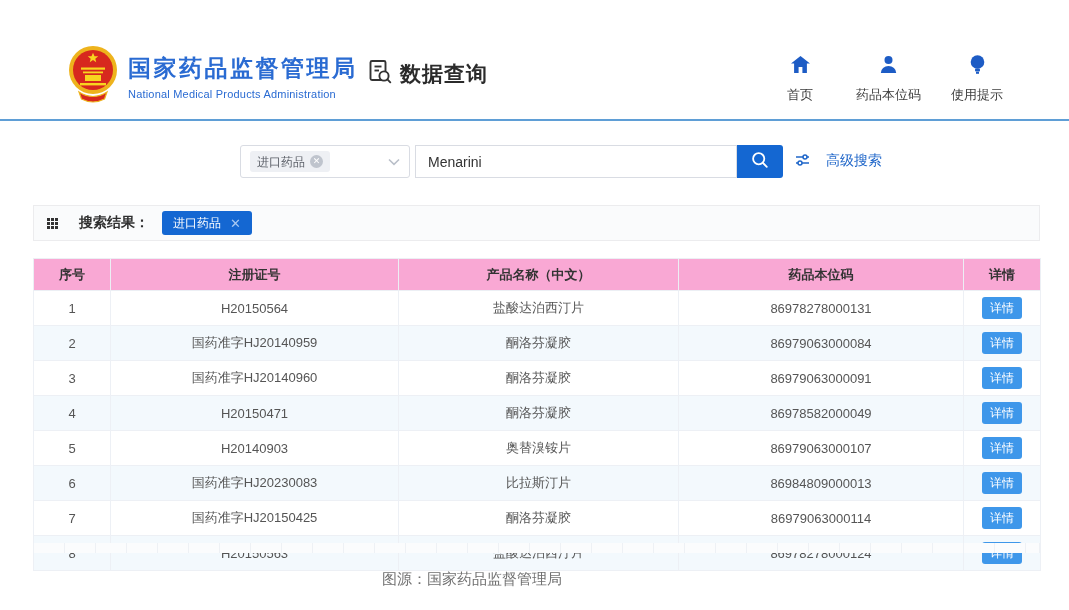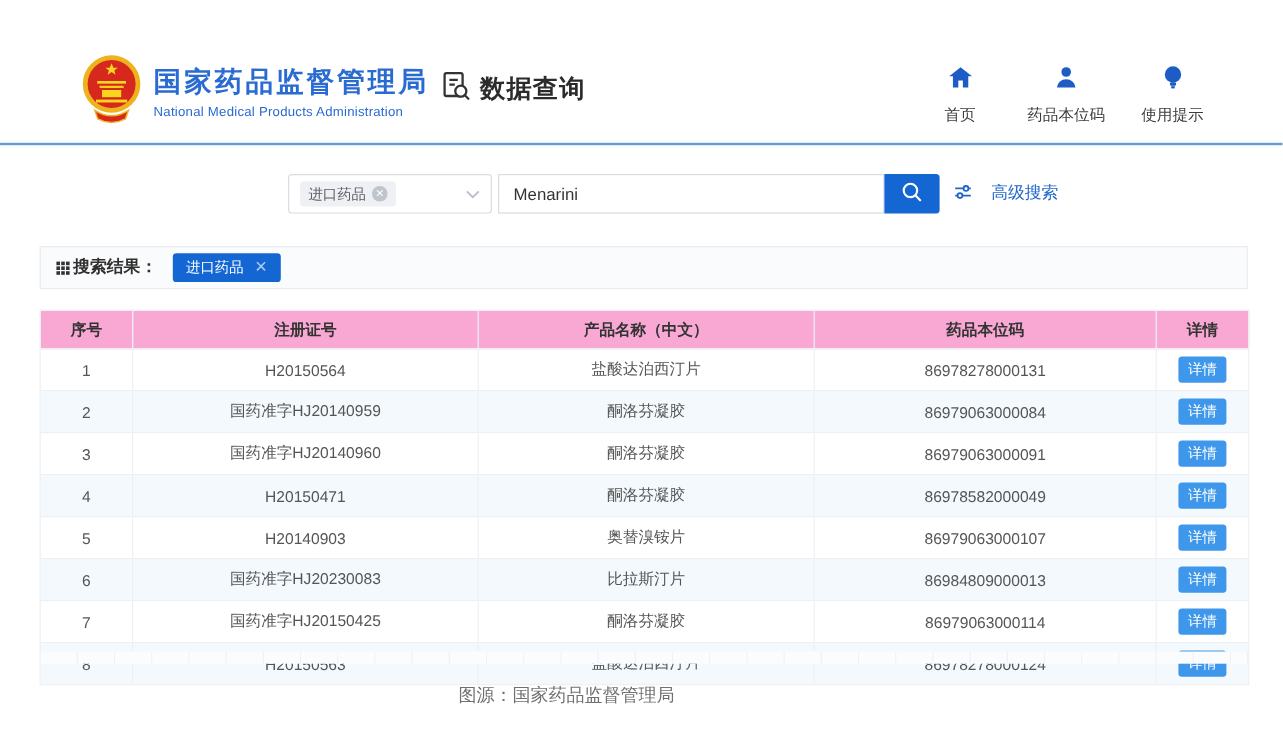--- a/index.html
+++ b/index.html
@@ -30,21 +30,21 @@
         padding:0 12px;font-size:14px;color:#333;box-sizing:border-box;border-radius:0;outline:none;
         font-family:"Liberation Sans","DejaVu Sans",sans-serif;}
   .search-btn{position:absolute;left:737px;top:145px;width:46px;height:33px;background:var(--button-blue);
         border:none;border-radius:0 3px 3px 0;display:flex;align-items:center;justify-content:center;cursor:pointer;}
   .advanced{position:absolute;left:795px;top:152px;display:flex;align-items:center;gap:16px;
         color:var(--link-blue);font-size:14px;cursor:pointer;}
 
   
   .results-bar{position:absolute;left:33px;top:205px;width:1007px;height:36px;background:#fafbfc;
         border:1px solid #ececee;box-sizing:border-box;display:flex;align-items:center;padding:0 13px;}
-  .results-label{font-weight:bold;font-size:14px;color:#2f2f2f;display:flex;align-items:center;gap:0;}
+  .results-label{font-weight:bold;font-size:14px;color:#2f2f2f;display:flex;align-items:center;gap:18px;}
   .filter-tag{margin-left:13px;background:var(--button-blue);color:#fff;font-size:12px;height:24px;
         padding:0 11px;border-radius:3px;display:flex;align-items:center;gap:9px;cursor:pointer;}
   .filter-tag .x{color:#a9c9f2;font-size:13px;cursor:pointer;}
 
   
   .table-wrap{position:absolute;left:33px;top:258px;width:1007px;}
   table{width:100%;border-collapse:collapse;table-layout:fixed;}
   th{height:29px;background:#f9a8d4;font-size:13px;font-weight:bold;color:#333;
         border:1px solid #eceff4;text-align:center;}
   td{height:32px;font-size:13px;color:#555;text-align:center;border:1px solid #edf0f5;

